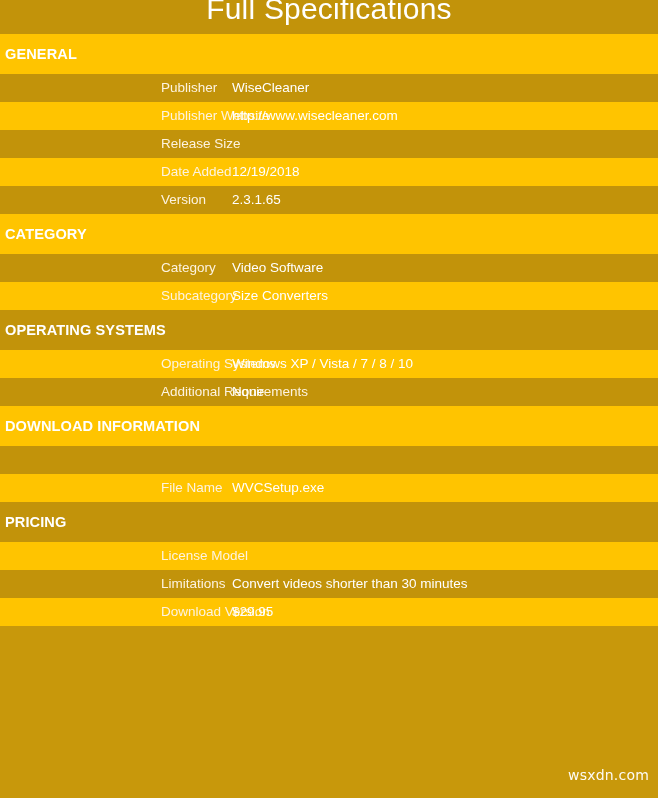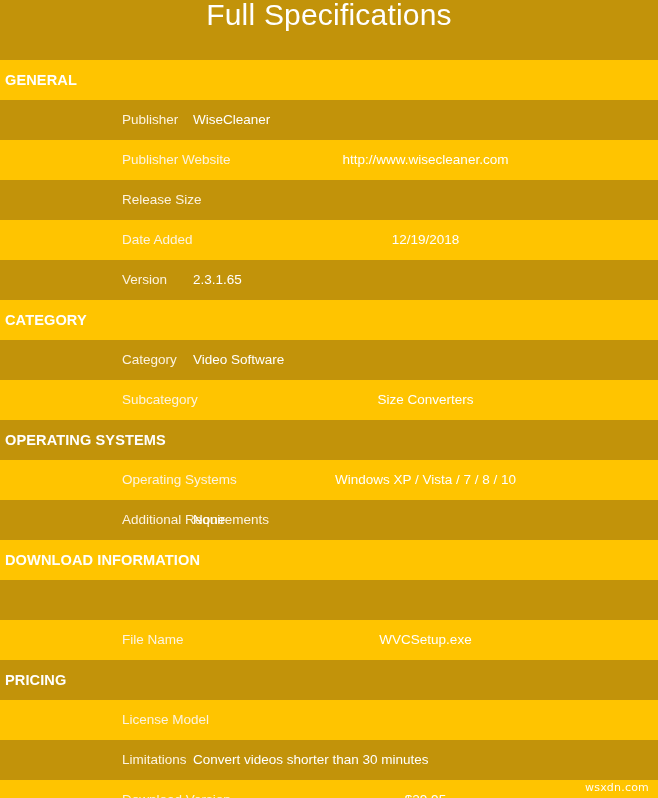--- a/index.html
+++ b/index.html
@@ -17,26 +17,27 @@
   }
   #spec-sheet {
     position: relative;
     width: 658px;
     height: 798px;
     box-sizing: border-box;
   }
 
   
   .band-dark  { background: #c2930a; }
-  .band-light { background: #ffc400; text-align: center; }
+  .band-light { background: #ffc400; }
 
   
   .title-bar {
-    height: 60px;
+    height: 34px;
     display: flex;
+    align-items: center;
     justify-content: center;
     box-sizing: border-box;
     padding-bottom: 16px;
   }
   .title-text {
     color: #ffffff;
     font-size: 30px;
     font-weight: 300;
     letter-spacing: 0.2px;
     line-height: 1;
@@ -58,24 +59,25 @@
     letter-spacing: 0.1px;
     text-transform: uppercase;
     line-height: 1;
     transform: scaleX(0.94);
     transform-origin: left center;
     white-space: nowrap;
   }
 
   
   .spec-row {
-    height: 40px;
+    height: 28px;
     display: flex;
     align-items: center;
     box-sizing: border-box;
+    padding-left: 39px;
   }
   .spec-label {
     width: 181px;
     flex: 0 0 181px;
     padding-left: 122px;
     box-sizing: border-box;
     color: #fdf3e0;
     font-size: 13.5px;
     font-weight: normal;
     line-height: 1;
@@ -88,23 +90,23 @@
     font-weight: normal;
     line-height: 1;
     white-space: nowrap;
     margin-left: 12px;
   }
 
   
   .watermark {
     position: absolute;
     right: 9px;
-    bottom: 5px;
+    bottom: 16px;
     color: #ffffff;
-    font-size: 11px;
+    font-size: 14px;
     font-family: "DejaVu Sans", sans-serif;
     line-height: 1;
     letter-spacing: 0.2px;
     white-space: nowrap;
     opacity: 0.96;
   }
 </style>
 </head>
 <body>
 

